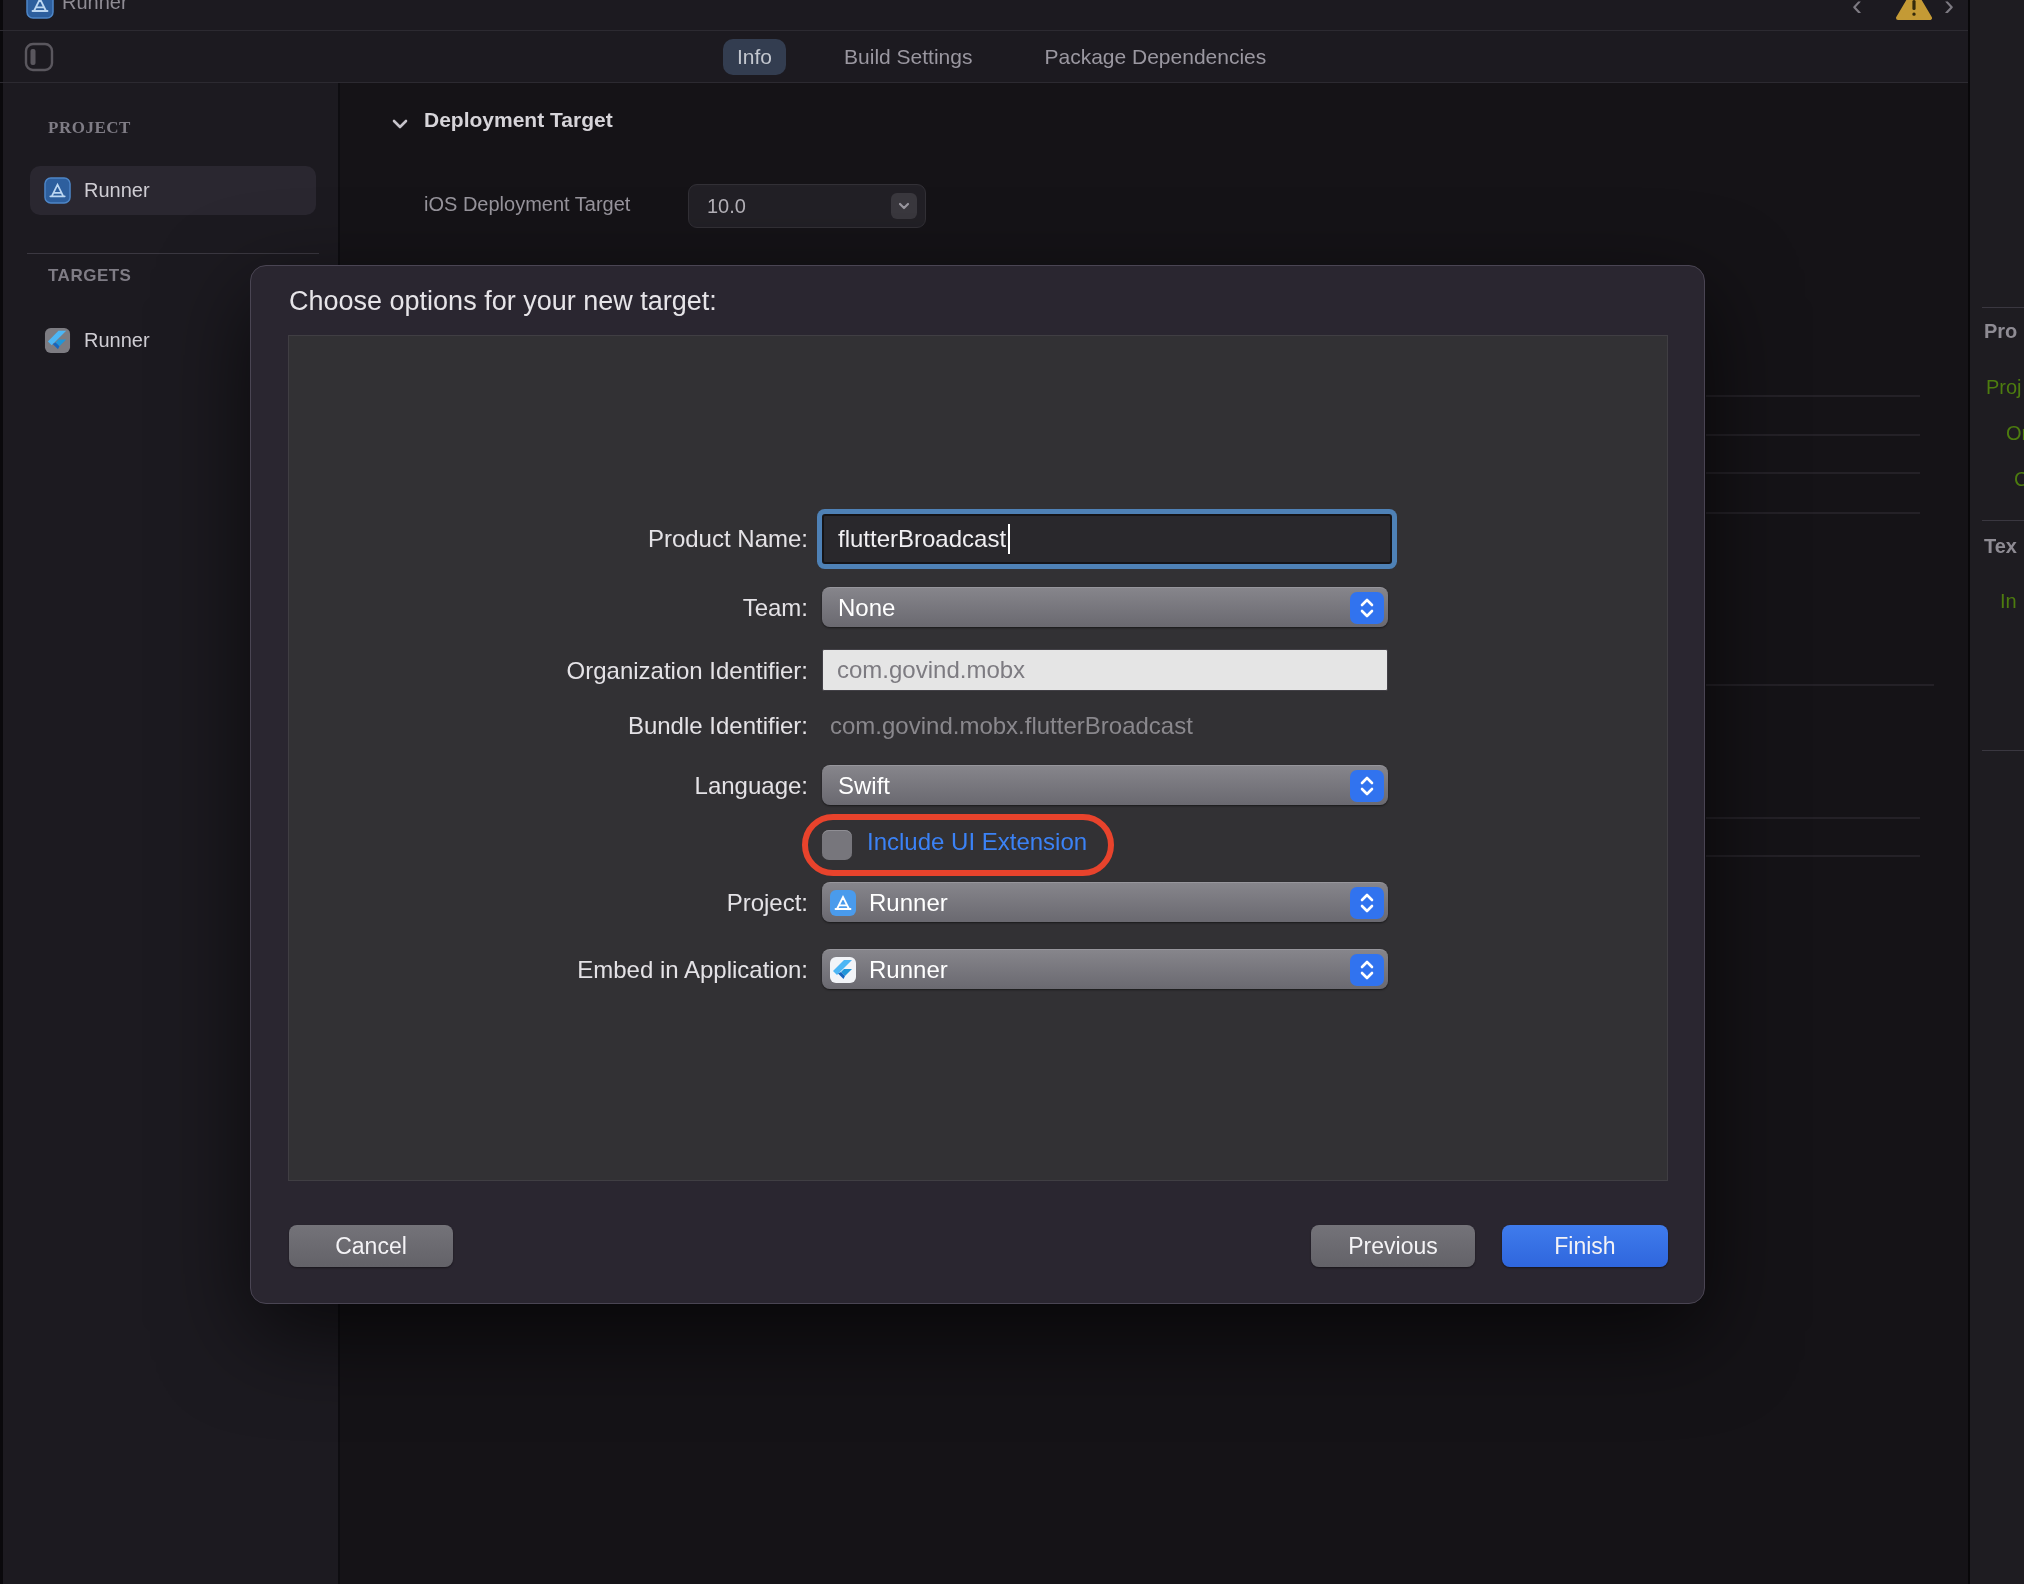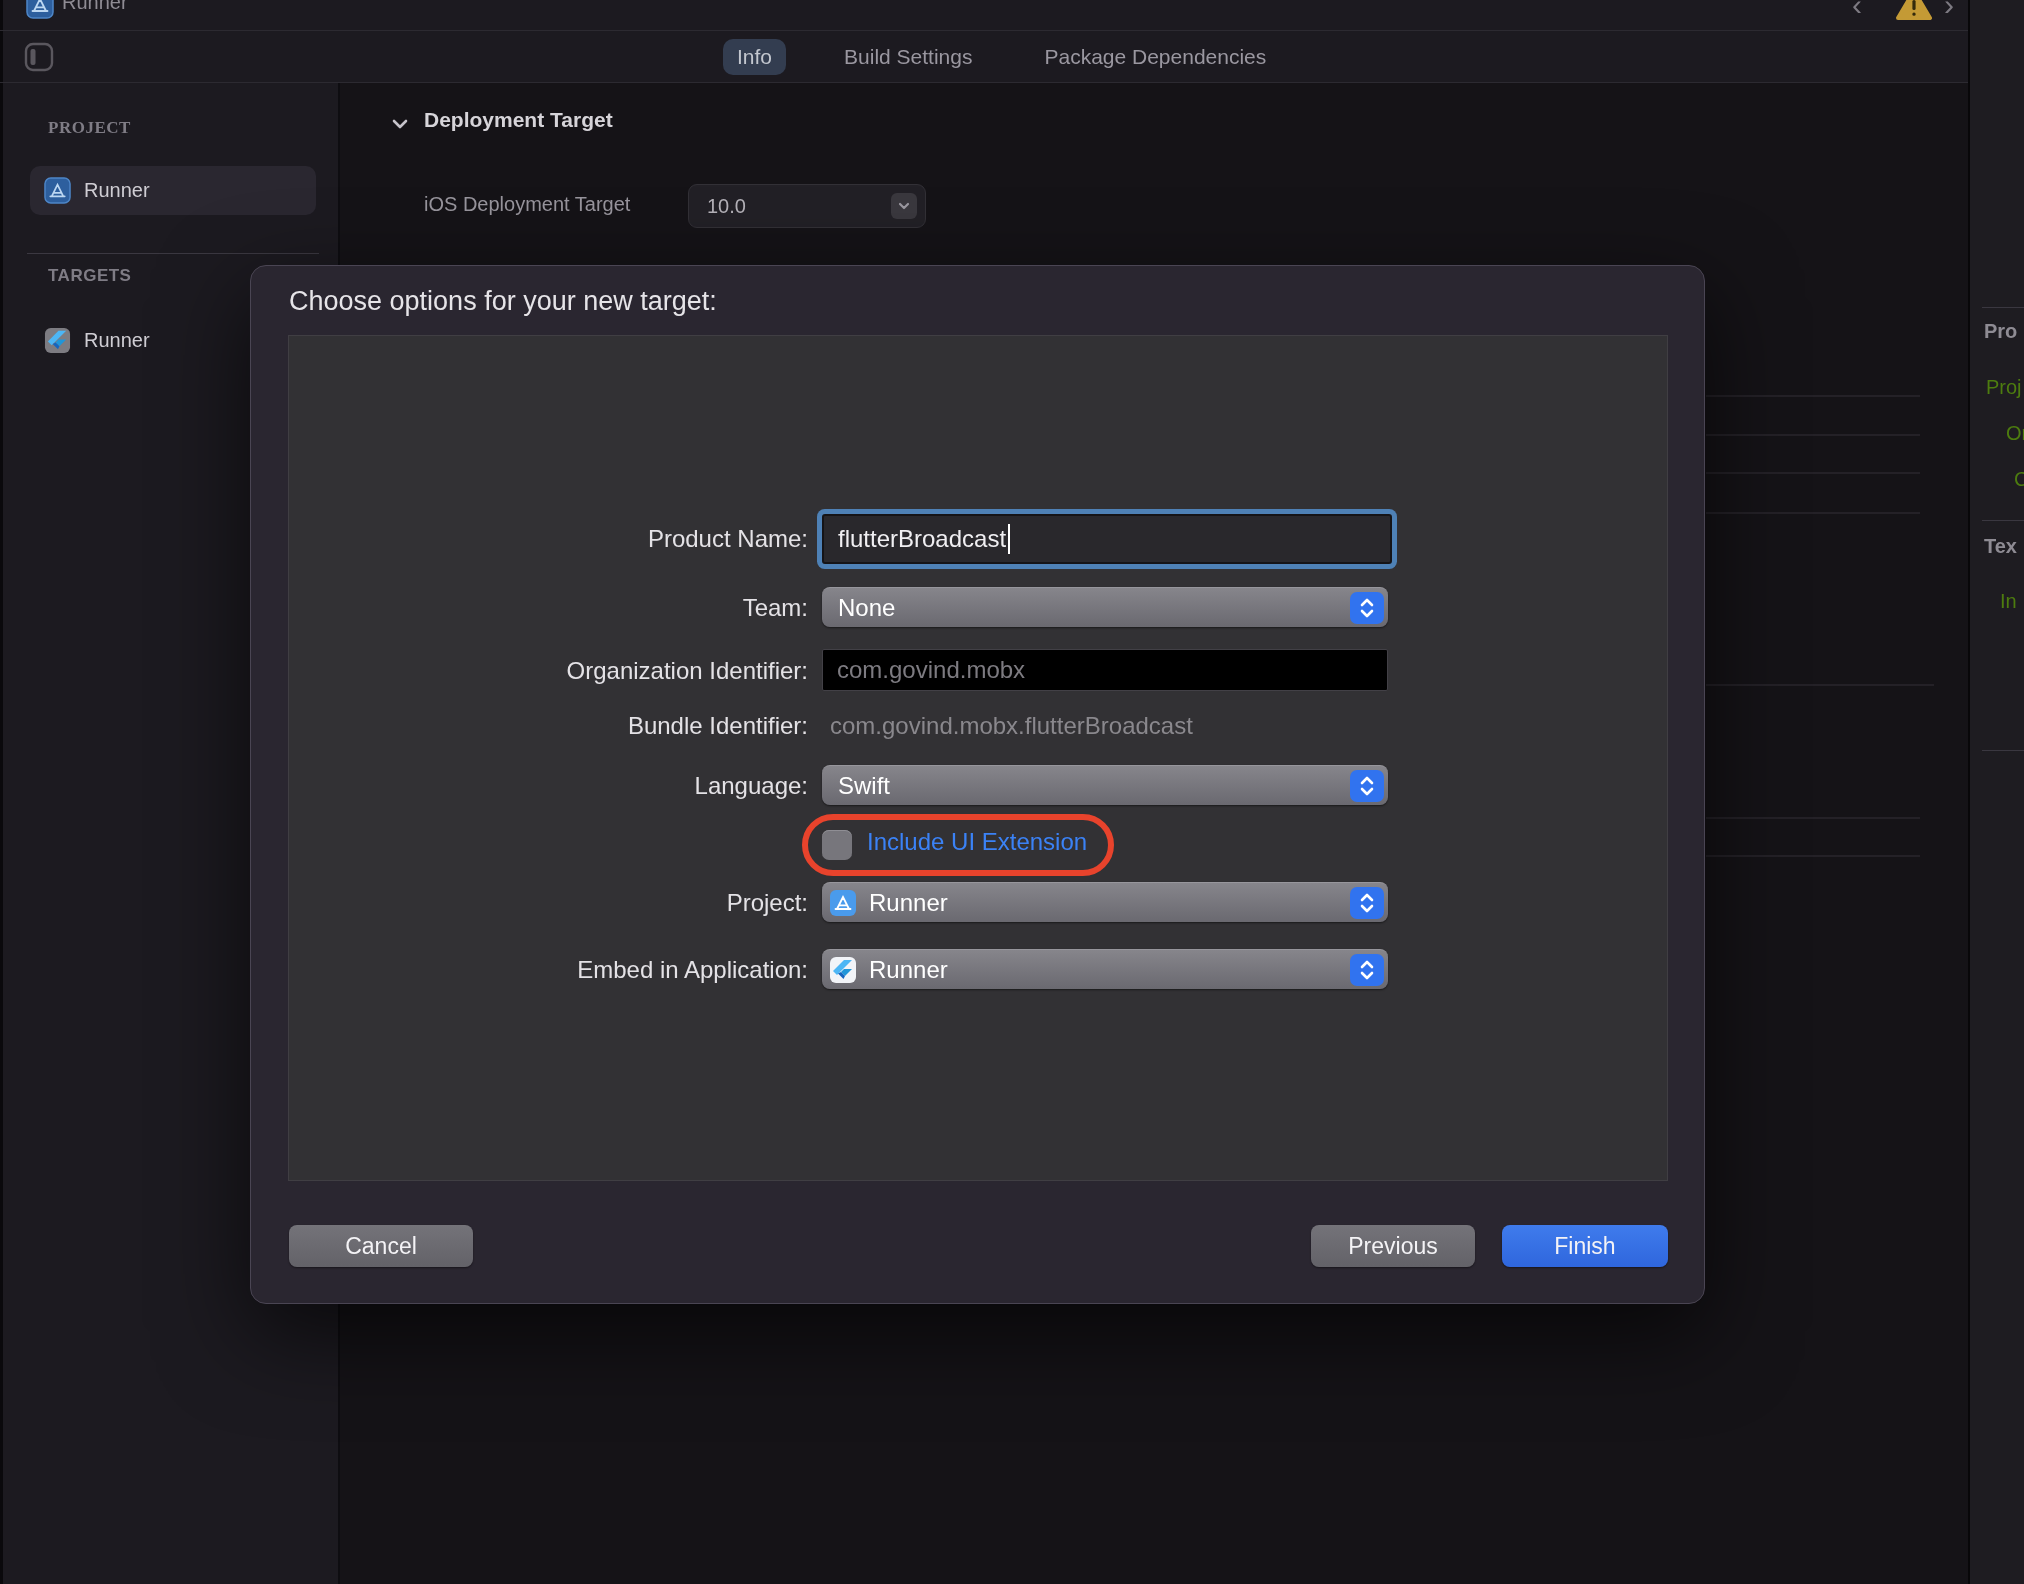--- a/index.html
+++ b/index.html
@@ -73,34 +73,34 @@
   .popup { position:absolute; left:533px; width:566px; height:40px; border-radius:8px;
            background:linear-gradient(180deg,#86858b 0%,#6a6970 100%);
            border-top:1px solid #97969c; box-shadow:0 1px 2px rgba(0,0,0,.5);
            display:flex; align-items:center; }
   .popup .val { margin-left:16px; font-size:24px; color:#ffffff; flex:1; white-space:nowrap; }
   .popup .pp-icon { width:28px; height:28px; margin-left:7px; flex:0 0 28px; }
   .popup .pp-icon + .val { margin-left:12px; }
   .stepper { width:34px; height:32px; margin-right:4px; background:#3173ef; border-radius:7px;
              display:flex; align-items:center; justify-content:center; }
 
-  #org-field { left:533px; top:313px; width:566px; height:42px; background:#000000; border:1px solid #424046;
+  #org-field { left:533px; top:313px; width:566px; height:42px; background:#e5e5e5; border:1px solid #424046;
                border-radius:2px; display:flex; align-items:center; }
   #org-field .val { margin-left:14px; font-size:24px; color:#7d7b81; }
   #bundle-value { left:541px; top:376px; font-size:24px; color:#8a888d; white-space:nowrap; }
 
   #checkbox { left:533px; top:494px; width:30px; height:30px; background:#77767c; border-radius:7px;
               box-shadow:inset 0 1px 0 #8f8e94; }
   #checkbox-label { left:578px; top:492px; font-size:24px; color:#3b82f6; white-space:nowrap; }
   #annotation { left:513px; top:478px; width:312px; height:62px; border:6px solid #e8432c; border-radius:31px; }
 
   .dlg-btn { position:absolute; top:959px; height:42px; border-radius:8px; display:flex; align-items:center;
              justify-content:center; font-size:23px; color:#f4f3f6;
              background:linear-gradient(180deg,#747379 0%,#636268 100%); box-shadow:0 1px 2px rgba(0,0,0,.45); }
-  #btn-cancel { left:38px; width:184px; }
+  #btn-cancel { left:38px; width:164px; }
   #btn-previous { left:1060px; width:164px; }
   #btn-finish { left:1251px; width:166px; background:linear-gradient(180deg,#3f7bec 0%,#2f66dd 100%); }
 
   svg { display:block; }
 </style>
 </head>
 <body>
 
 <div id="stage">
 

